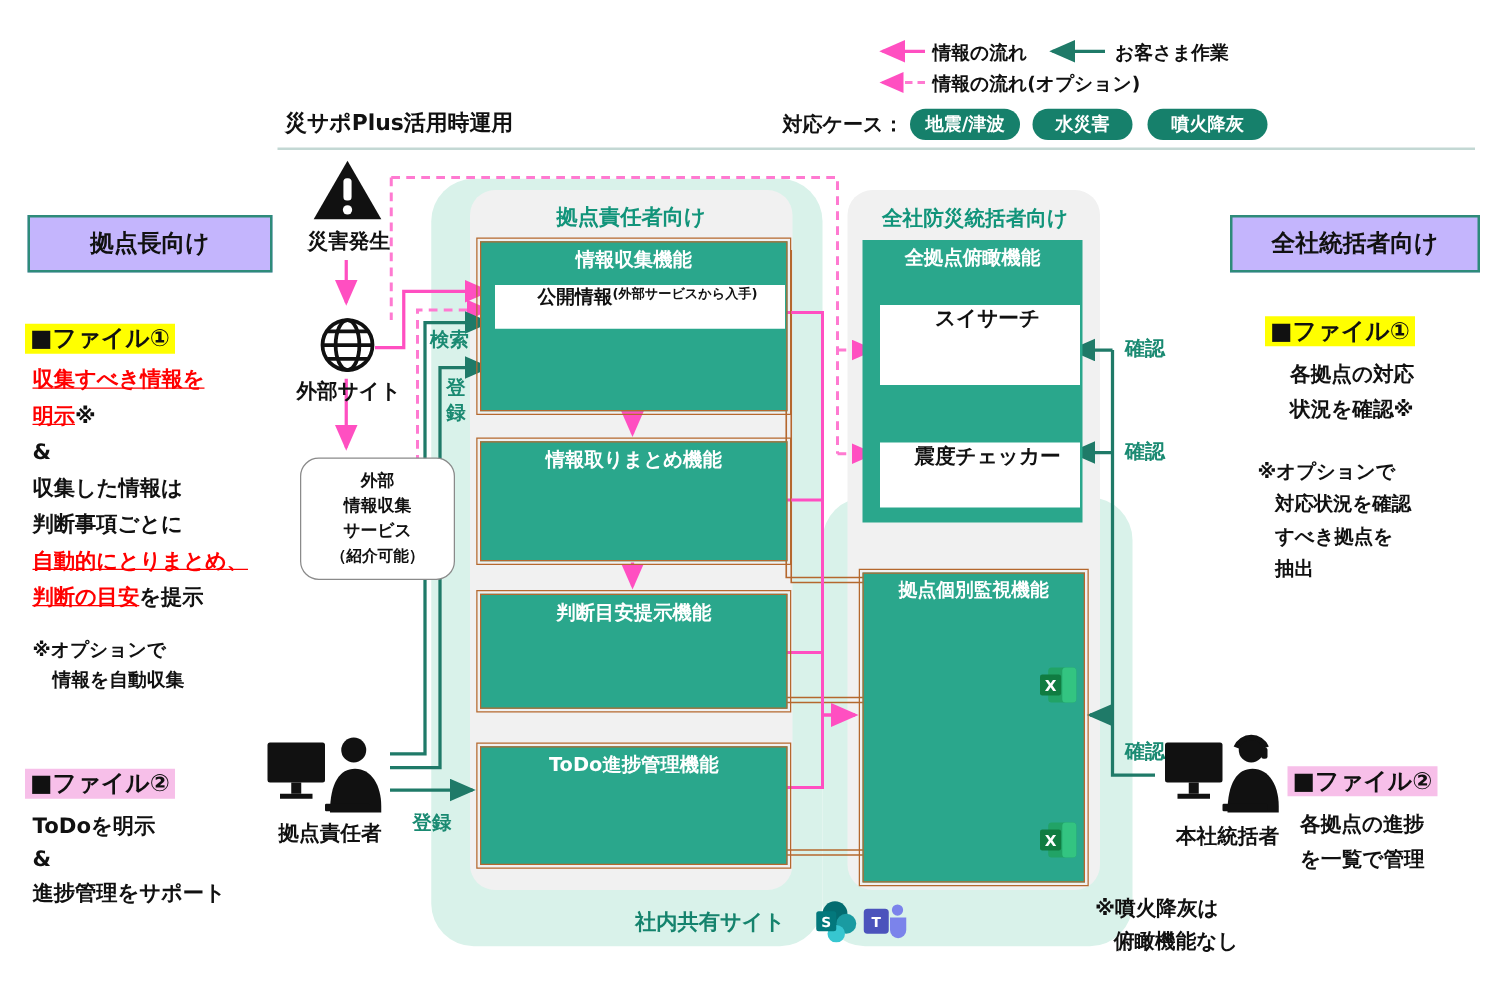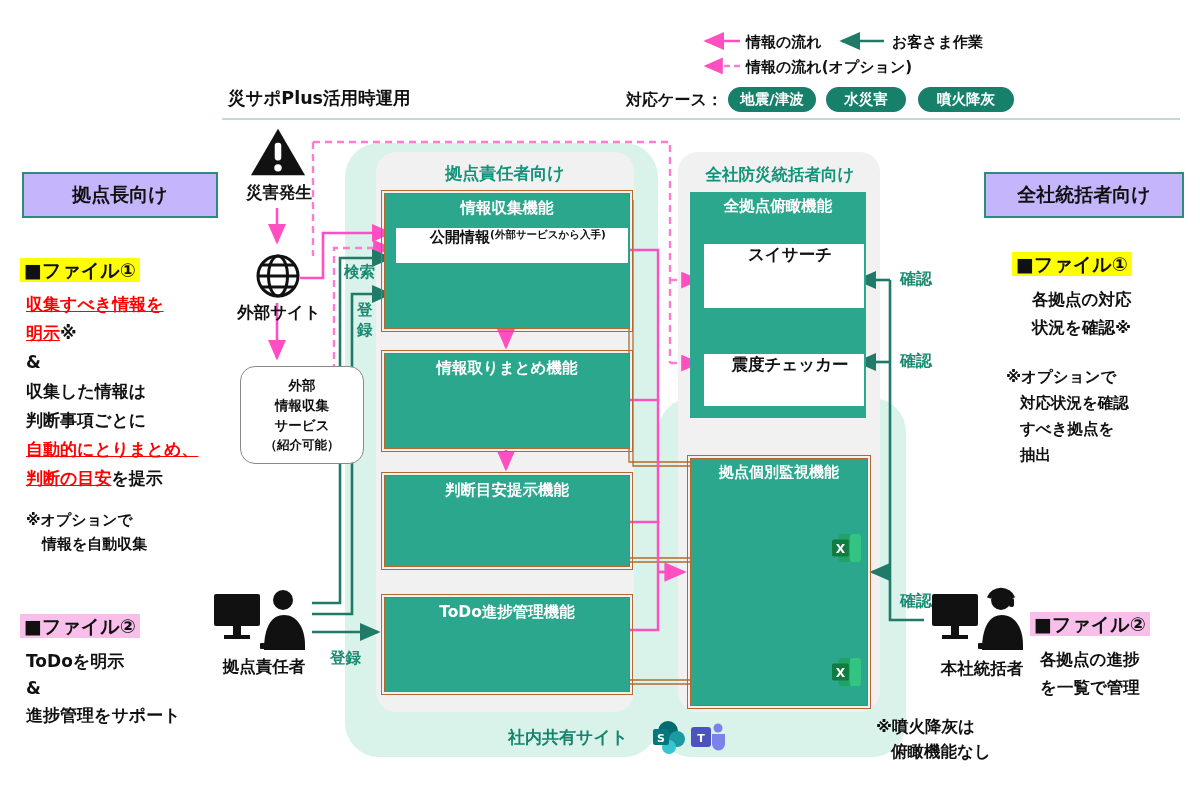--- a/index.html
+++ b/index.html
@@ -215,21 +215,21 @@
 
   <div class="file-title" style="left:1030px;top:612px;">
     <span class="hl-pink">■ファイル②</span>
   </div>
   <div class="textblock" style="left:1040px;top:646px;font-size:16.5px;line-height:28px;">
     <div>各拠点の進捗</div>
     <div>を一覧で管理</div>
   </div>
   <div class="textblock" style="left:876px;top:714px;font-size:16.5px;line-height:26px;">
     <div>※噴火降灰は</div>
-    <div style="padding-left:15px;font-family:Liberation Mono, monospace;">俯瞰機能なし</div>
+    <div style="padding-left:15px;">俯瞰機能なし</div>
   </div>
 
   <div class="abs" style="left:508px;top:726px;z-index:8;color:#15836d;font-size:17px;">社内共有サイト</div>
   <div class="icon" style="left:652px;top:720px;width:34px;height:34px;">
     <svg width="34" height="34" viewBox="0 0 34 34">
       <circle cx="16" cy="11" r="10" fill="#036c70"></circle>
       <circle cx="25" cy="19" r="8" fill="#1a9ba1"></circle>
       <circle cx="17" cy="27" r="7" fill="#37c6d0"></circle>
       <rect x="1" y="9" width="16" height="16" rx="2" fill="#03787c"></rect>
       <text x="9" y="21.5" font-size="11" fill="#fff" font-weight="bold" text-anchor="middle" font-family="DejaVu Sans">S</text>

